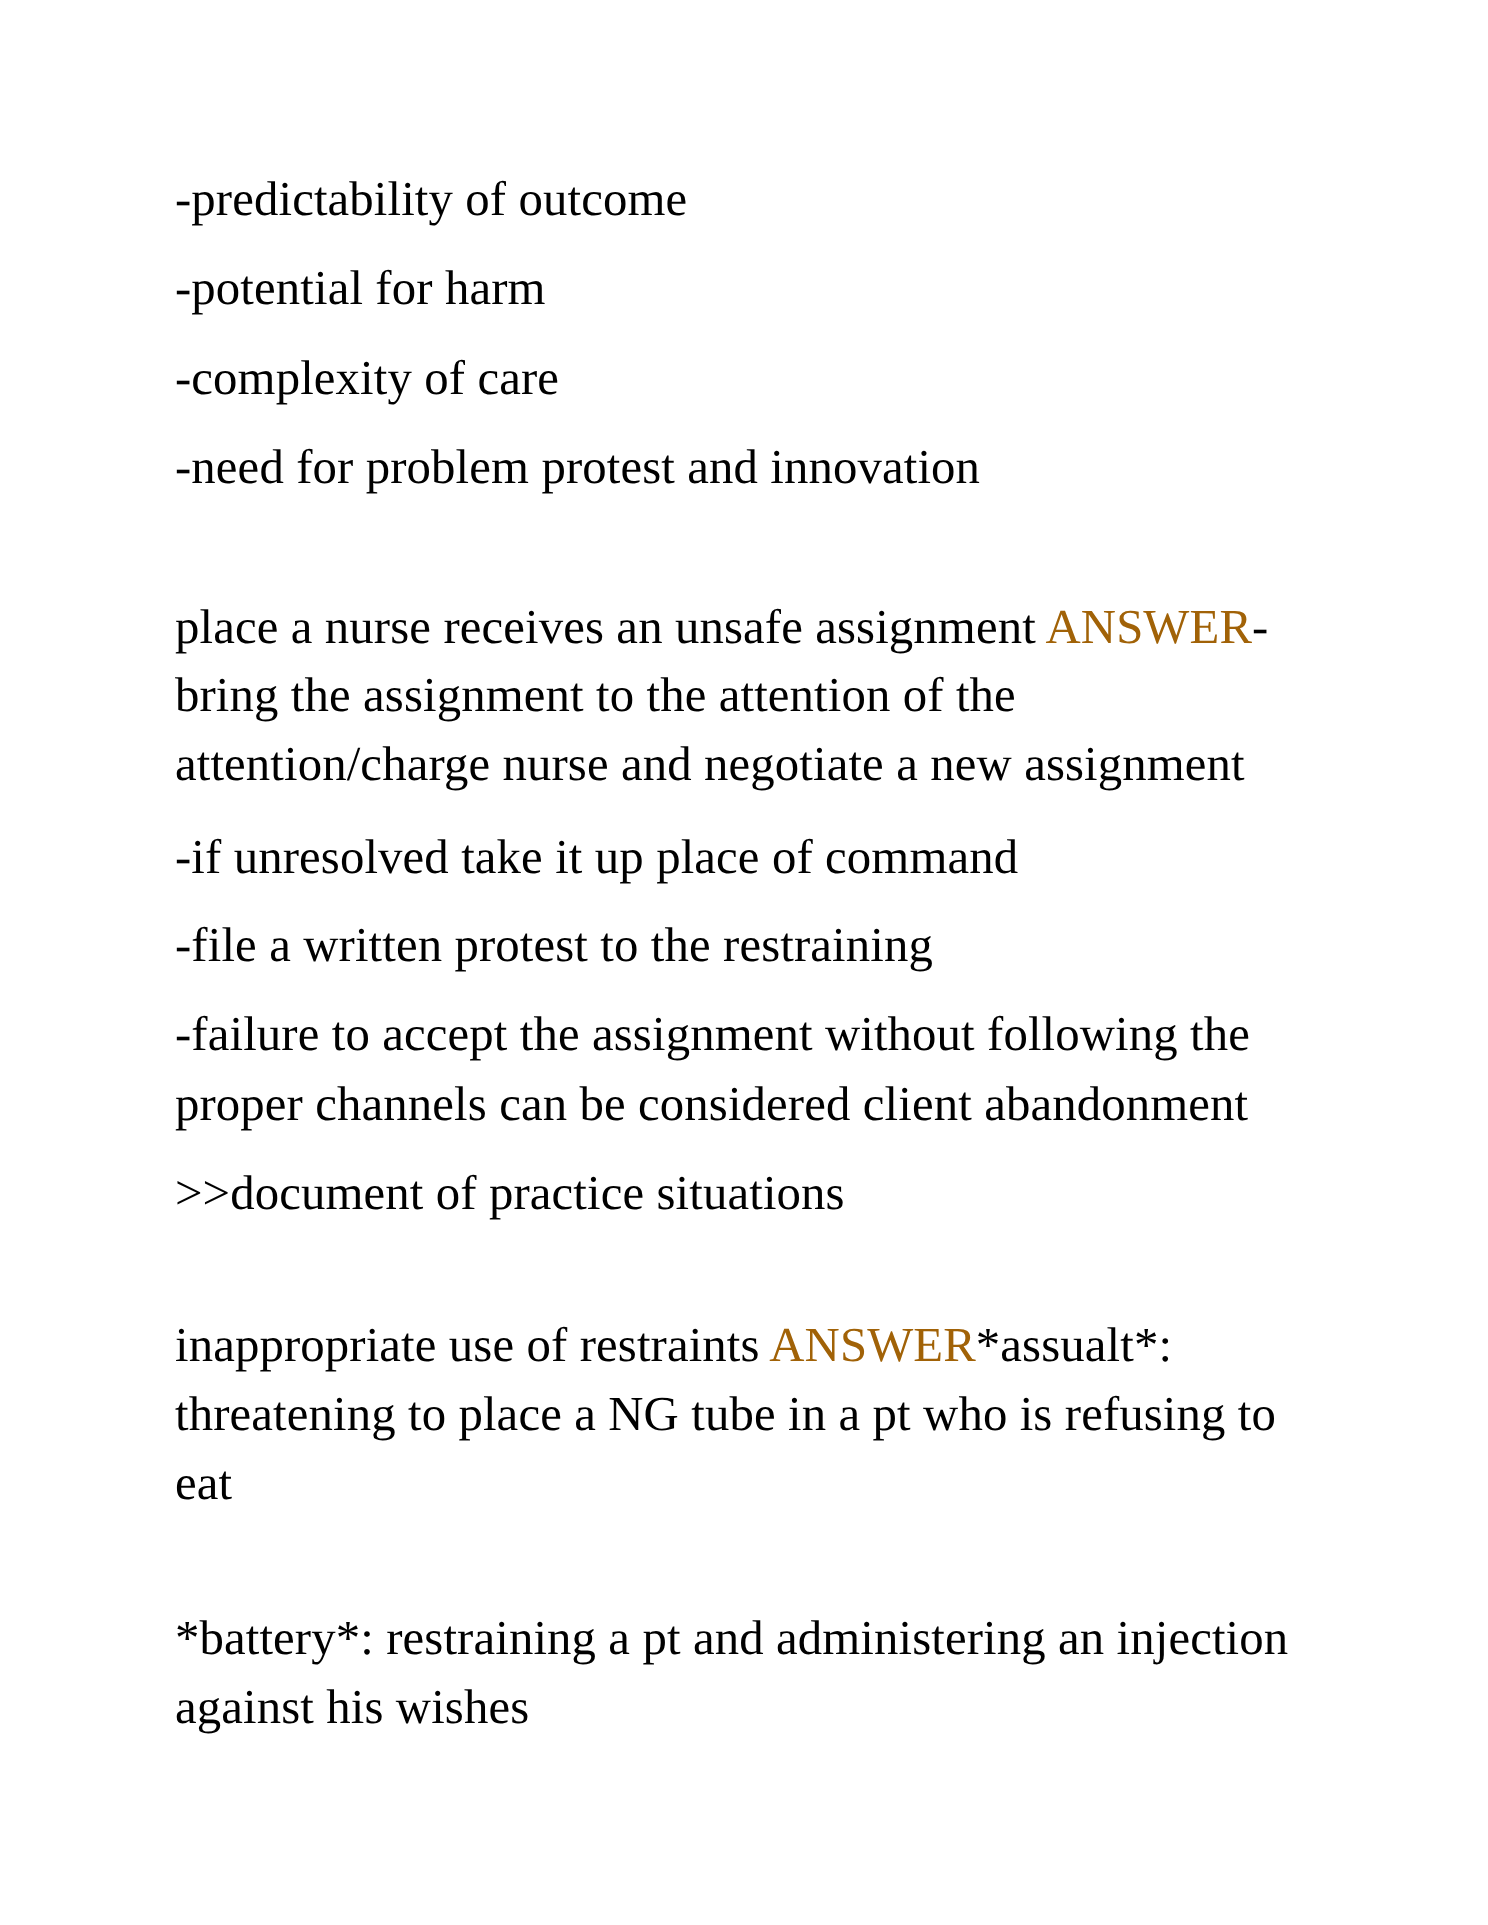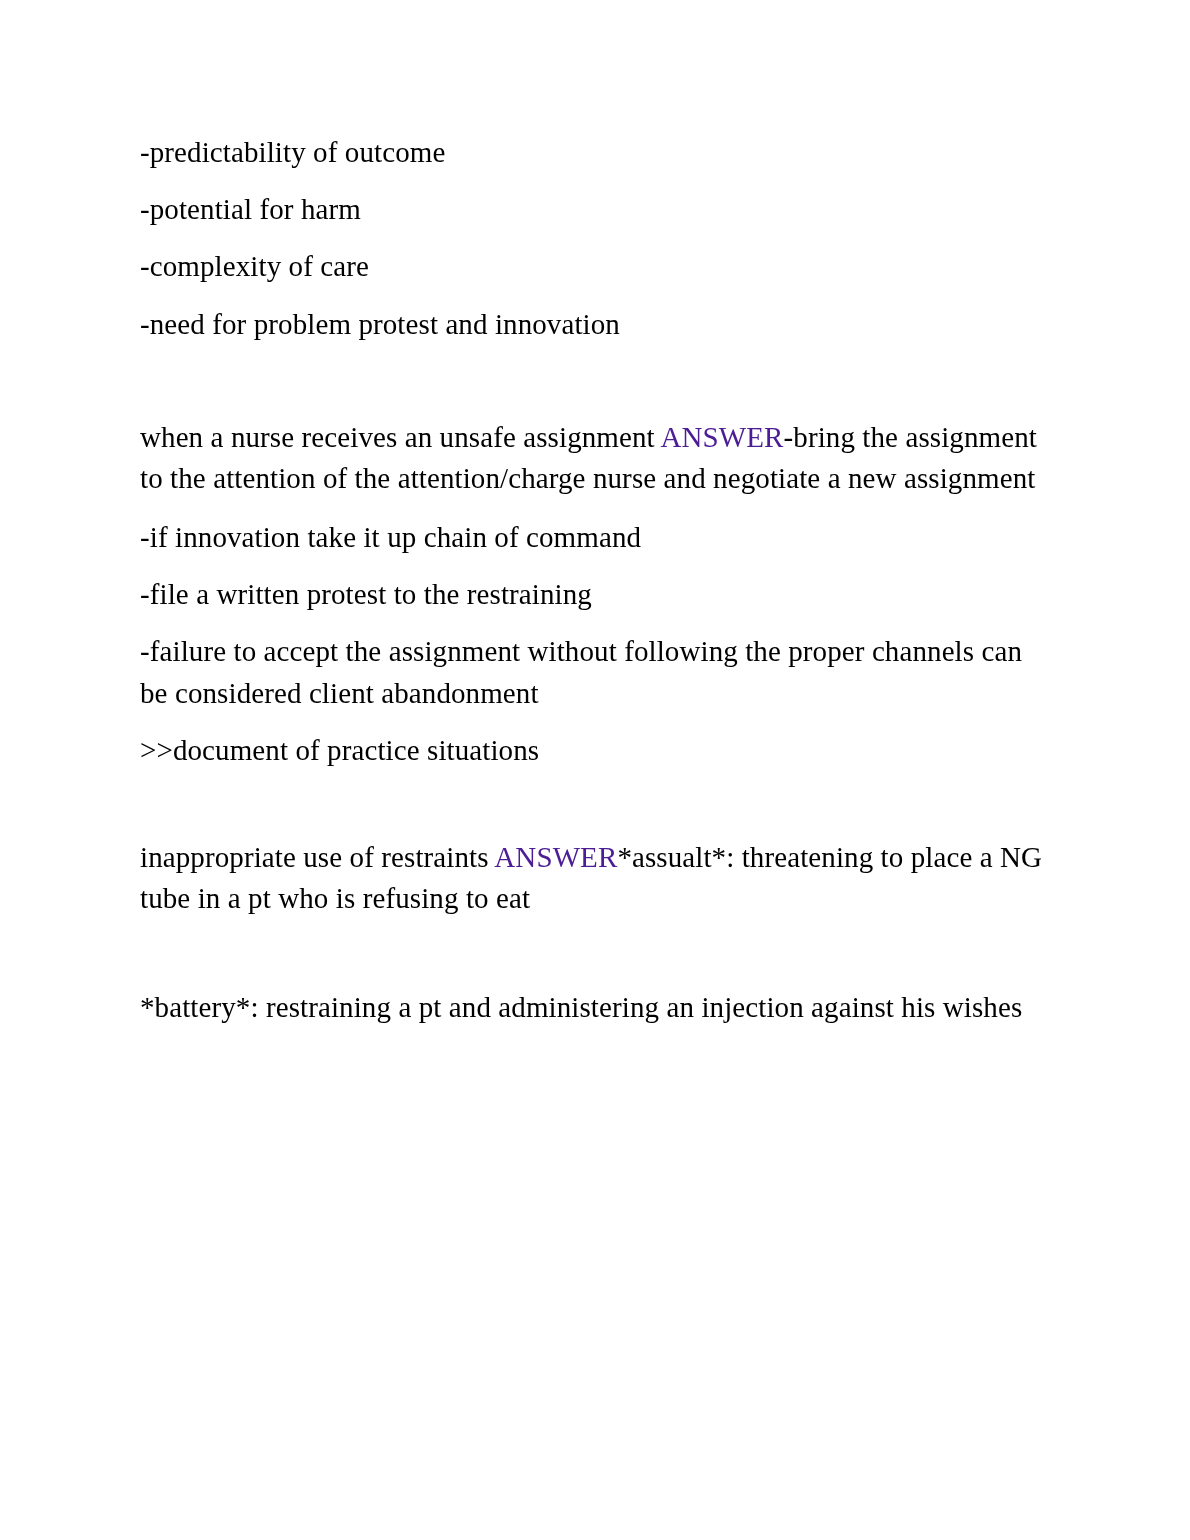--- a/index.html
+++ b/index.html
@@ -14,54 +14,54 @@
     color: #000000;
   }
   .page {
     box-sizing: border-box;
     width: 1190px;
     height: 1540px;
     padding: 132px 140px 0 140px;
     background: #ffffff;
   }
   .para {
-    font-size: 29px;
+    font-size: 39px;
     line-height: 1.42;
     margin: 0 0 16px 0;
     text-align: left;
     letter-spacing: 0.1px;
   }
   .para.block {
     margin-bottom: 18px;
   }
   .spacer-lg {
     height: 56px;
   }
   .spacer-md {
     height: 50px;
   }
   .answer {
-    color: #4c1d95;
+    color: #a16207;
   }
 </style>
 </head>
 <body>
 
 <div class="page">
 
   <p class="para">-predictability of outcome</p>
   <p class="para">-potential for harm</p>
   <p class="para">-complexity of care</p>
   <p class="para">-need for problem protest and innovation</p>
 
   <div class="spacer-lg"></div>
 
-  <p class="para block"><span>when a nurse receives an unsafe assignment </span><span class="answer">ANSWER</span><span>-bring the assignment to the attention of the attention/charge nurse and negotiate a new assignment</span></p>
+  <p class="para block"><span>place a nurse receives an unsafe assignment </span><span class="answer">ANSWER</span><span>-bring the assignment to the attention of the attention/charge nurse and negotiate a new assignment</span></p>
 
-  <p class="para">-if innovation take it up chain of command</p>
+  <p class="para">-if unresolved take it up place of command</p>
   <p class="para">-file a written protest to the restraining</p>
   <p class="para">-failure to accept the assignment without following the proper channels can be considered client abandonment</p>
   <p class="para">&gt;&gt;document of practice situations</p>
 
   <div class="spacer-md"></div>
 
   <p class="para block"><span>inappropriate use of restraints </span><span class="answer">ANSWER</span><span>*assualt*: threatening to place a NG tube in a pt who is refusing to eat</span></p>
 
   <div class="spacer-md"></div>
 

